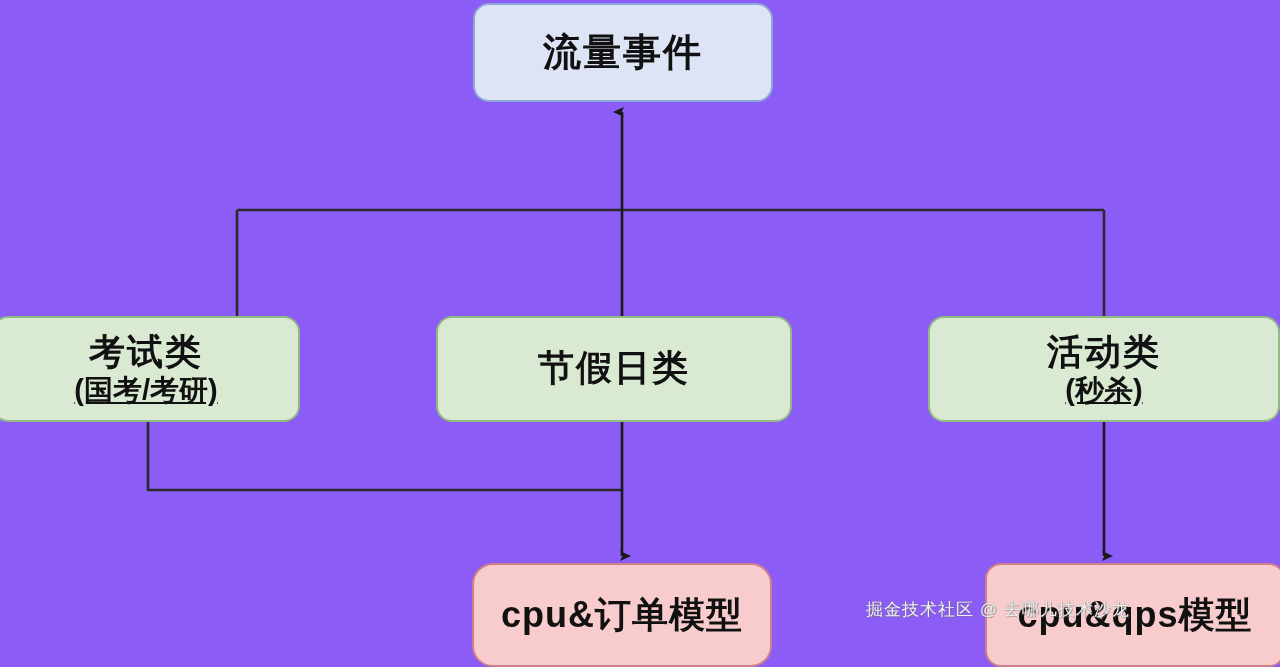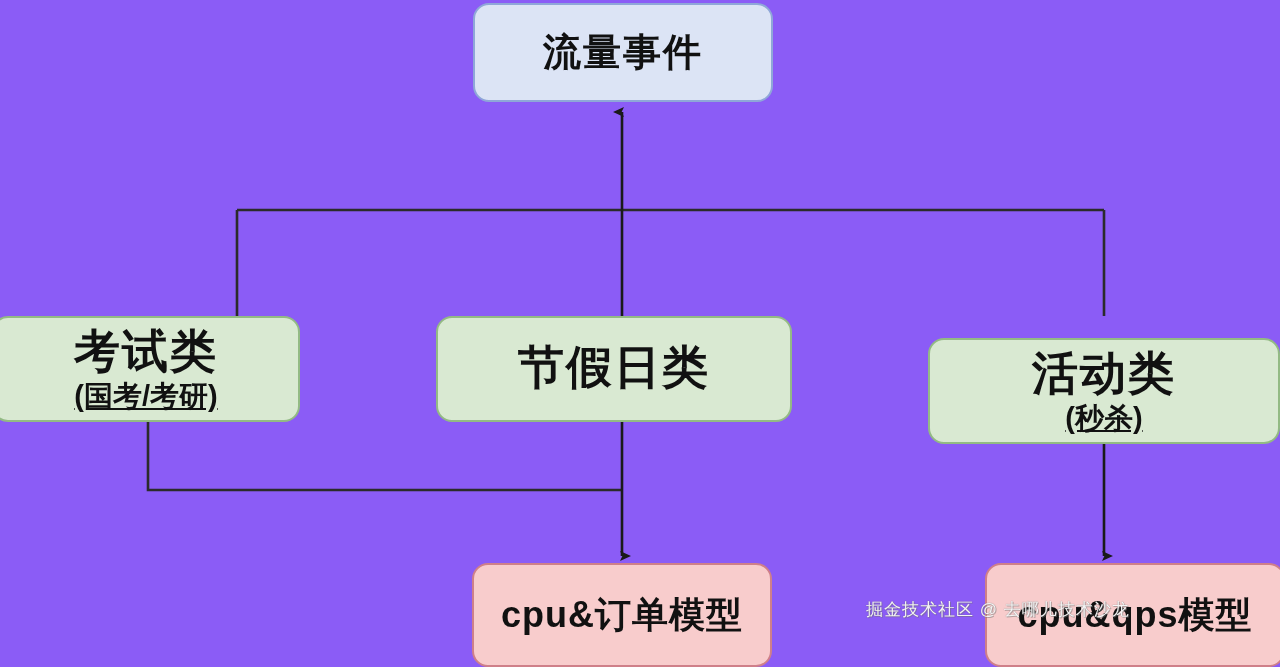--- a/index.html
+++ b/index.html
@@ -66,48 +66,48 @@
 
   
   .node-cat {
     top: 316px;
     height: 106px;
     background: #d9e9d2;
     border: 2px solid #93ba84;
     border-radius: 16px;
   }
   .node-cat .l1 {
-    font-size: 46px;
+    font-size: 36px;
     font-weight: 700;
     letter-spacing: 2px;
     margin-bottom: 2px;
   }
   .node-cat .l2 {
     font-size: 29px;
     font-weight: 700;
     letter-spacing: 0px;
   }
   .node-cat-1 { left: -8px;  width: 308px; }
   .node-cat-2 { left: 436px; width: 356px; }
-  .node-cat-3 { left: 928px; width: 352px; margin-top: 22px; }
+  .node-cat-3 { left: 928px; width: 352px; }
 
   
   .node-model {
     top: 563px;
     height: 104px;
     background: #f8cccc;
     border: 2px solid #cf7f89;
     border-radius: 16px;
   }
   .node-model .l1 {
     font-size: 36px;
     font-weight: 700;
     letter-spacing: 1px;
   }
-  .node-model-1 { left: 472px; width: 300px; }
+  .node-model-1 { left: 472px; width: 300px; border-radius: 21px; }
   .node-model-2 { left: 954px; width: 300px; margin-left: 31px; }
 
   
   .watermark {
     position: absolute;
     left: 866px;
     top: 598px;
     font-size: 17px;
     color: rgba(255,255,255,0.92);
     text-shadow:

